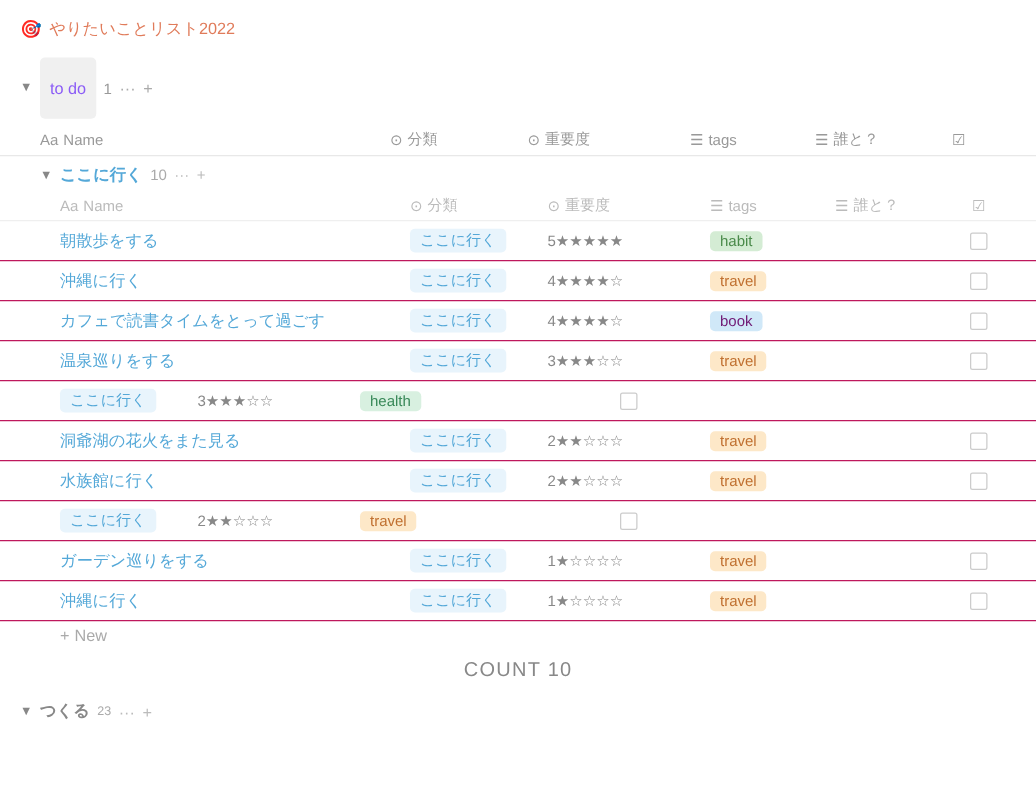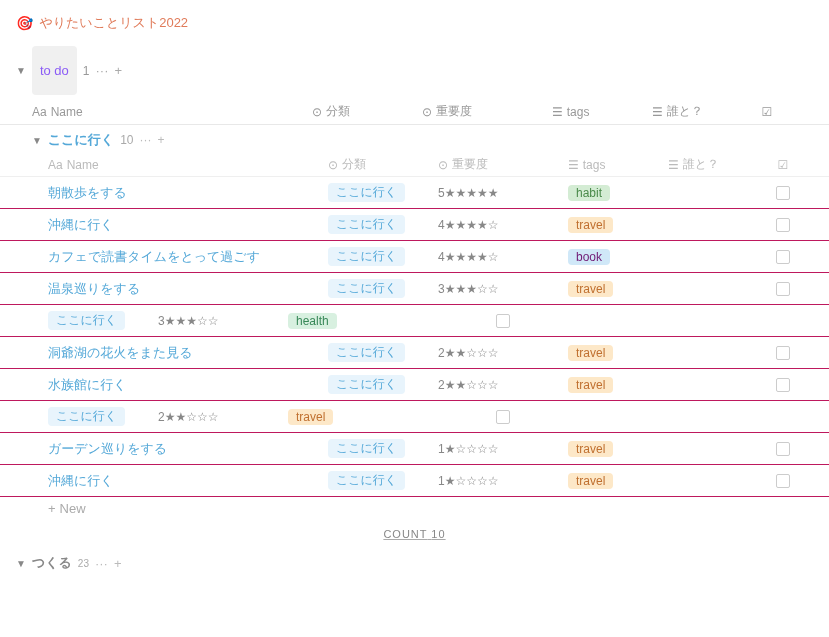--- a/index.html
+++ b/index.html
@@ -169,24 +169,23 @@
       padding: 4px 16px 4px 48px;
       color: #aaa;
       font-size: 13px;
       cursor: pointer;
     }
 
     .count-row {
       text-align: center;
       padding: 8px;
       color: #aaa;
-      font-size: 11px;
+      font-size: 16px;
       letter-spacing: 1px;
       text-transform: uppercase;
-      text-decoration: underline;
     }
     .count-row span {
       color: #888;
     }
 
     .bottom-group {
       display: flex;
       align-items: center;
       gap: 6px;
       padding: 6px 16px;

